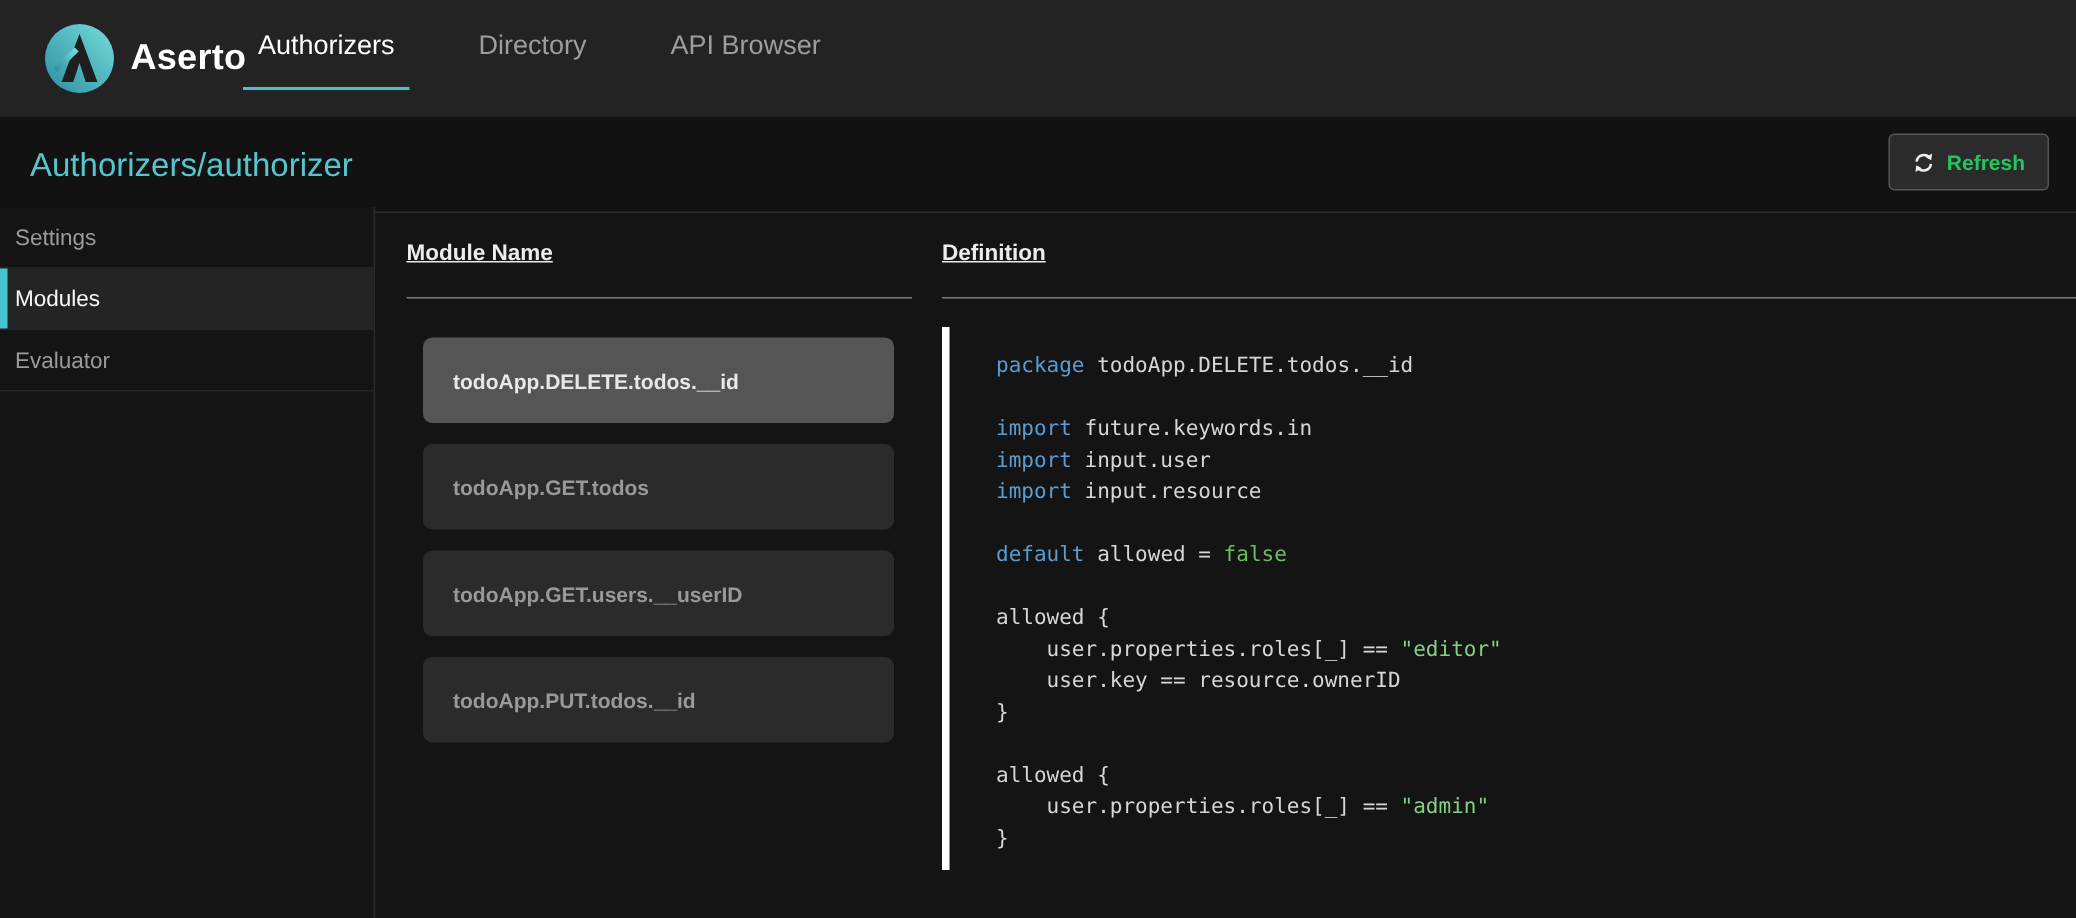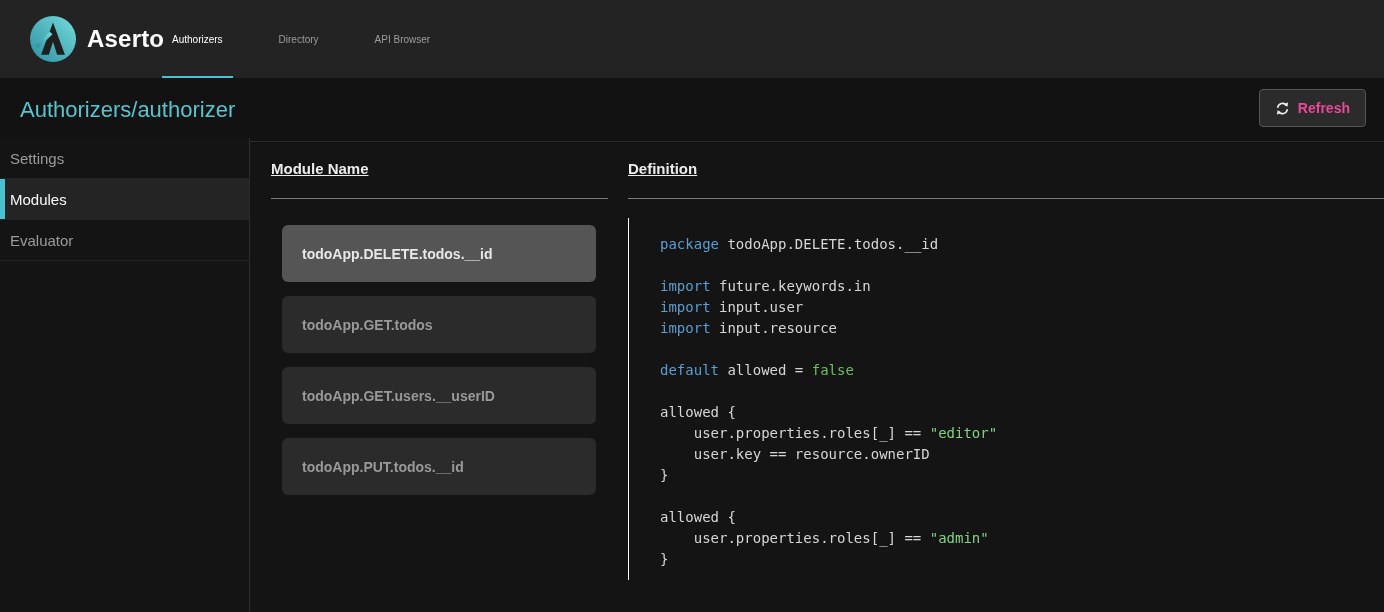--- a/index.html
+++ b/index.html
@@ -21,22 +21,22 @@
   .brand {
     position:absolute; left:30px; top:16px; height:46px;
     display:flex; align-items:center; gap:11px; cursor:pointer;
   }
   .brand-text { color:#ffffff; font-size:24px; font-weight:700; letter-spacing:.2px; }
   .nav-links {
     position:absolute; left:162px; top:0; height:78px;
     display:flex; gap:36px;
   }
   .nav-link {
-    position:relative; height:78px; display:flex; align-items:center;
-    padding:0 10px; color:#9d9d9d; font-size:10px; cursor:pointer;
+    position:relative; height:60px; display:flex; align-items:center;
+    padding:0 10px; color:#9d9d9d; font-size:18px; cursor:pointer;
     text-decoration:none;
   }
   .nav-link.active { color:#ffffff; }
   .tab-underline {
     position:absolute; left:0; right:0; bottom:0; height:2px;
     background:var(--c-accent, #47c2ce);
   }
 
   
   .page-header {
@@ -44,21 +44,21 @@
     background:#121212; border-bottom:1px solid #2b2b2b;
   }
   .page-title {
     position:absolute; left:20px; top:50%; transform:translateY(-50%);
     color:var(--c-title, #57c4ce); font-size:22px; font-weight:500;
   }
   .refresh-btn {
     position:absolute; right:18px; top:11px; height:38px;
     display:flex; align-items:center; gap:8px; padding:16px 15px;
     background:#2b2b2b; border:1px solid #565656; border-radius:4px;
-    color:#ec4899; font-size:14px; font-weight:700; cursor:pointer;
+    color:#22c55e; font-size:14px; font-weight:700; cursor:pointer;
     font-family:"Liberation Sans", sans-serif;
   }
 
   
   .sidebar {
     position:absolute; top:138px; left:0; bottom:0; width:250px;
     background:#141414; border-right:1px solid #2b2b2b;
   }
   .side-item {
     position:relative; height:41px; display:flex; align-items:center;
@@ -89,21 +89,21 @@
     background:var(--c-card-bg, #2b2b2b); color:#999999;
     font-size:14px; font-weight:700;
     display:flex; align-items:center; padding:0 20px; cursor:pointer;
   }
   .module-card.selected {
     background:var(--c-card-selected-bg, #555555); color:#e8e8e8;
   }
 
   .code {
     position:absolute; left:378px; top:80px; bottom:32px;
-    border-left:1px solid #ffffff; padding:16px 0 0 31px;
+    border-left:5px solid #ffffff; padding:16px 0 0 31px;
     font-family:"DejaVu Sans Mono", monospace;
     font-size:14px; line-height:21px; color:#d6d6d6;
   }
   .code-line { white-space:pre; }
   .tok-kw  { color:var(--c-keyword, #5b9dd2); }
   .tok-str { color:var(--c-string, #83d183); }
   .tok-lit { color:var(--c-literal, #6dbd63); }
   .tok-pl  { color:#d6d6d6; }
 </style>
 </head>

